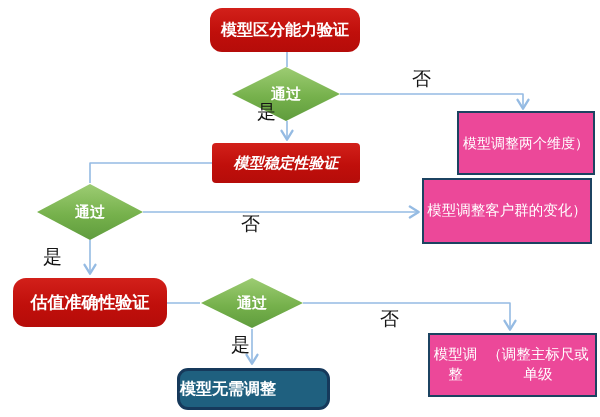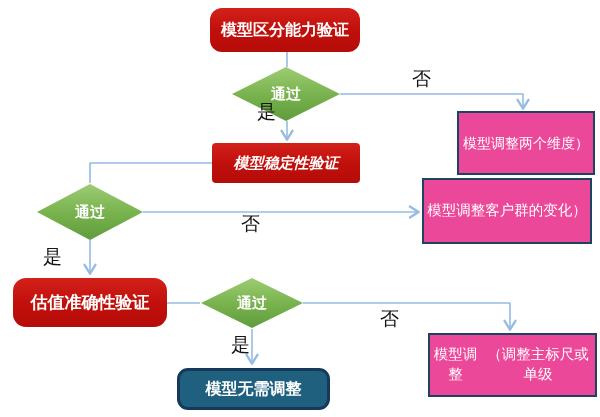--- a/index.html
+++ b/index.html
@@ -47,21 +47,20 @@
   
   .end-box {
     position: absolute;
     background: #1f607f;
     border: 3px solid #16395b;
     border-radius: 11px;
     color: #ffffff;
     font-weight: bold;
     display: flex;
     align-items: center;
-    justify-content: center;
     text-align: center;
     box-sizing: border-box;
   }
 
   
   .diamond {
     position: absolute;
     background: linear-gradient(180deg, #9dcc73 0%, #76b14c 55%, #5f9c3d 100%);
     clip-path: polygon(50% 0%, 100% 50%, 50% 100%, 0% 50%);
     color: #ffffff;

